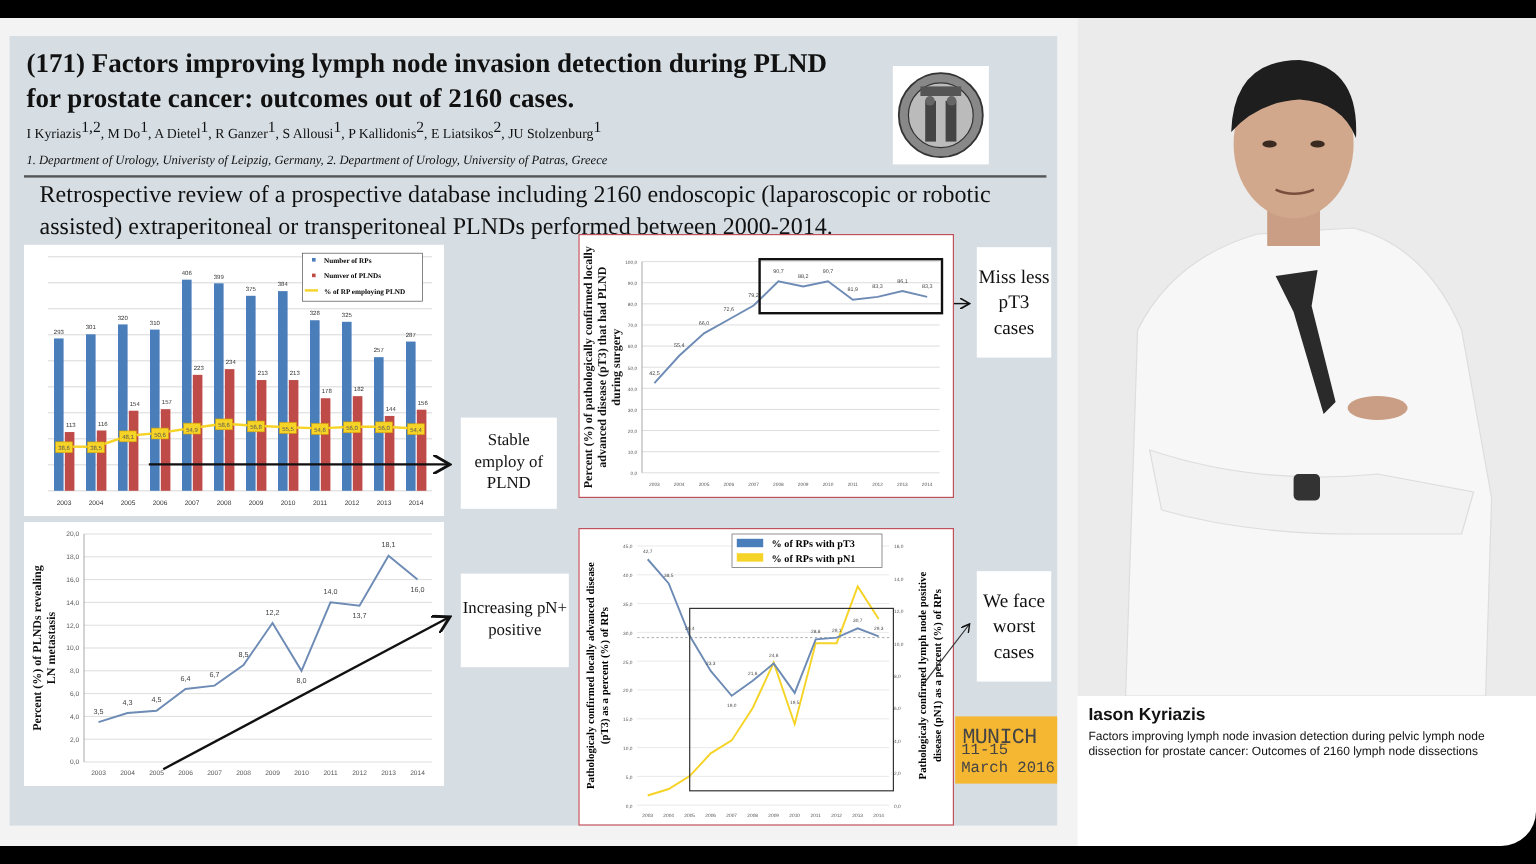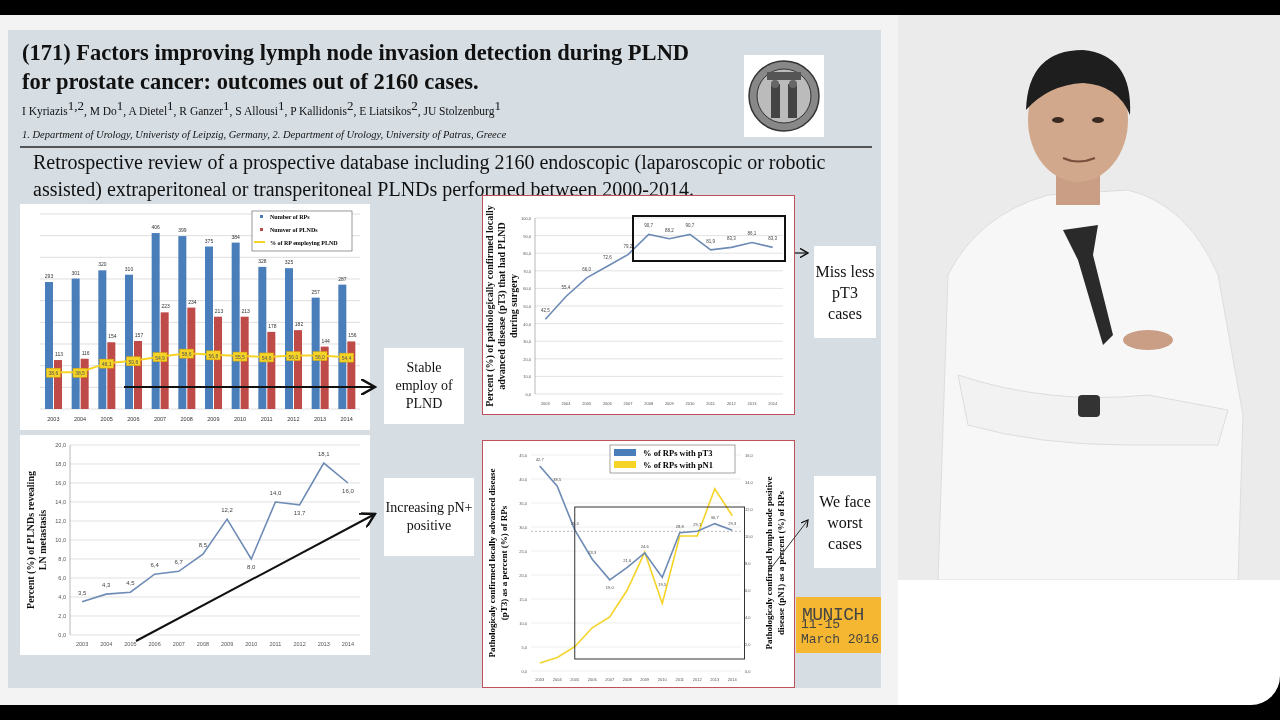--- a/index.html
+++ b/index.html
@@ -359,21 +359,21 @@
         </marker>
       </defs>
       <line x1="116" y1="357" x2="367" y2="357" stroke="#111" stroke-width="2" marker-end="url(#ah)"></line>
       <line x1="128" y1="611" x2="367" y2="484" stroke="#111" stroke-width="2" marker-end="url(#ah)"></line>
       <line x1="787" y1="223" x2="800" y2="223" stroke="#111" stroke-width="1.2" marker-end="url(#ah)"></line>
       <line x1="760" y1="542" x2="800" y2="490" stroke="#333" stroke-width="1" marker-end="url(#ah)"></line>
     </svg>
 
     <div class="callout" style="left:376px; top:318px; width:80px; height:76px;">Stable employ of PLND</div>
     <div class="callout" style="left:376px; top:448px; width:90px; height:78px;">Increasing pN+ positive</div>
-    <div class="callout plain" style="left:806px; top:176px; width:62px; height:92px;margin-top:40px;">Miss less pT3 cases</div>
+    <div class="callout plain" style="left:806px; top:176px; width:62px; height:92px;">Miss less pT3 cases</div>
     <div class="callout plain" style="left:806px; top:446px; width:62px; height:92px;">We face worst cases</div>
 
     <div class="banner">
       <span class="city">MUNICH</span>
       <span class="dates">11-15 March 2016</span>
     </div>
   </div>
 
   <div class="photo">
     <svg width="382" height="565" viewBox="0 0 382 565">
@@ -389,13 +389,17 @@
 
       <rect x="158" y="140" width="44" height="50" fill="#c99e85"></rect>
       <ellipse cx="180" cy="105" rx="50" ry="62" fill="#d2a88c"></ellipse>
       <path d="M128,95 Q130,35 185,35 Q235,40 232,100 Q220,70 185,68 Q150,70 128,95 Z" fill="#1e1e1e"></path>
       <ellipse cx="160" cy="105" rx="6" ry="3" fill="#3a2a20"></ellipse>
       <ellipse cx="200" cy="105" rx="6" ry="3" fill="#3a2a20"></ellipse>
       <path d="M165,143 Q180,150 197,143" stroke="#7a4e3c" stroke-width="2" fill="none"></path>
     </svg>
   </div>
 
+  <div class="caption">
+    <div class="name">Iason Kyriazis</div>
+    <div class="desc">Factors improving lymph node invasion detection during pelvic lymph node dissection for prostate cancer: Outcomes of 2160 lymph node dissections</div>
+  </div>
 </div>
 
 </body></html>

